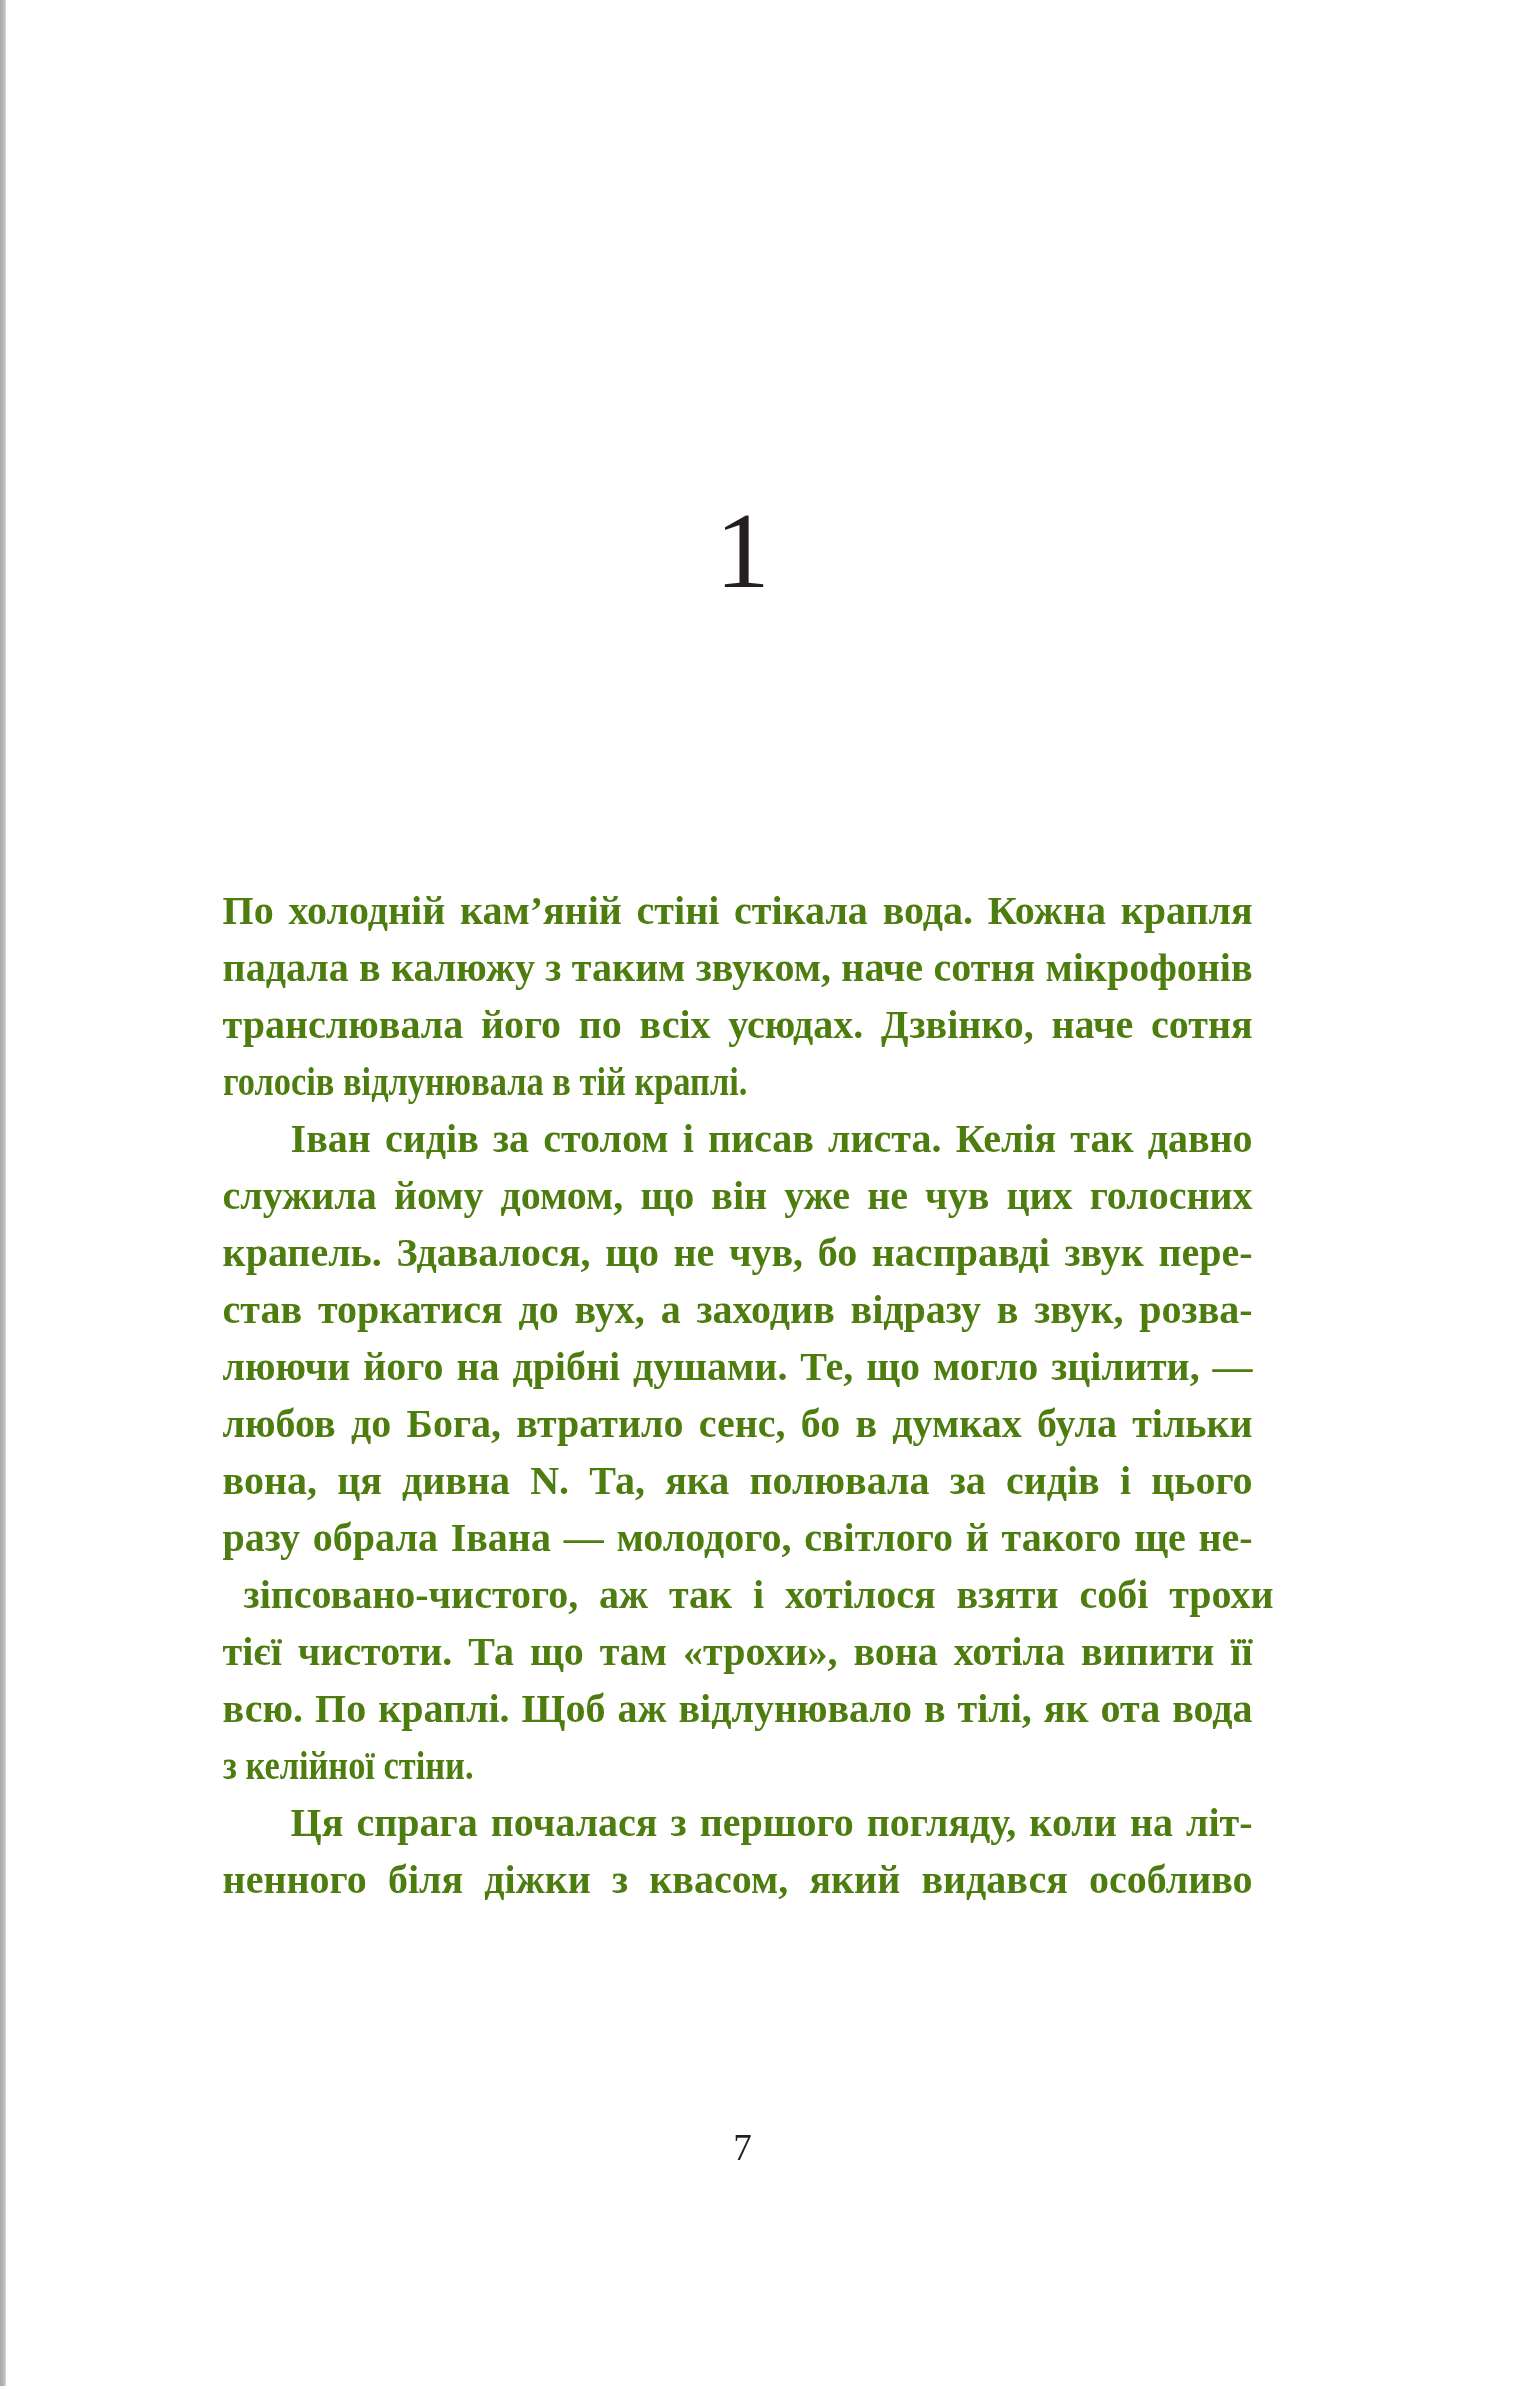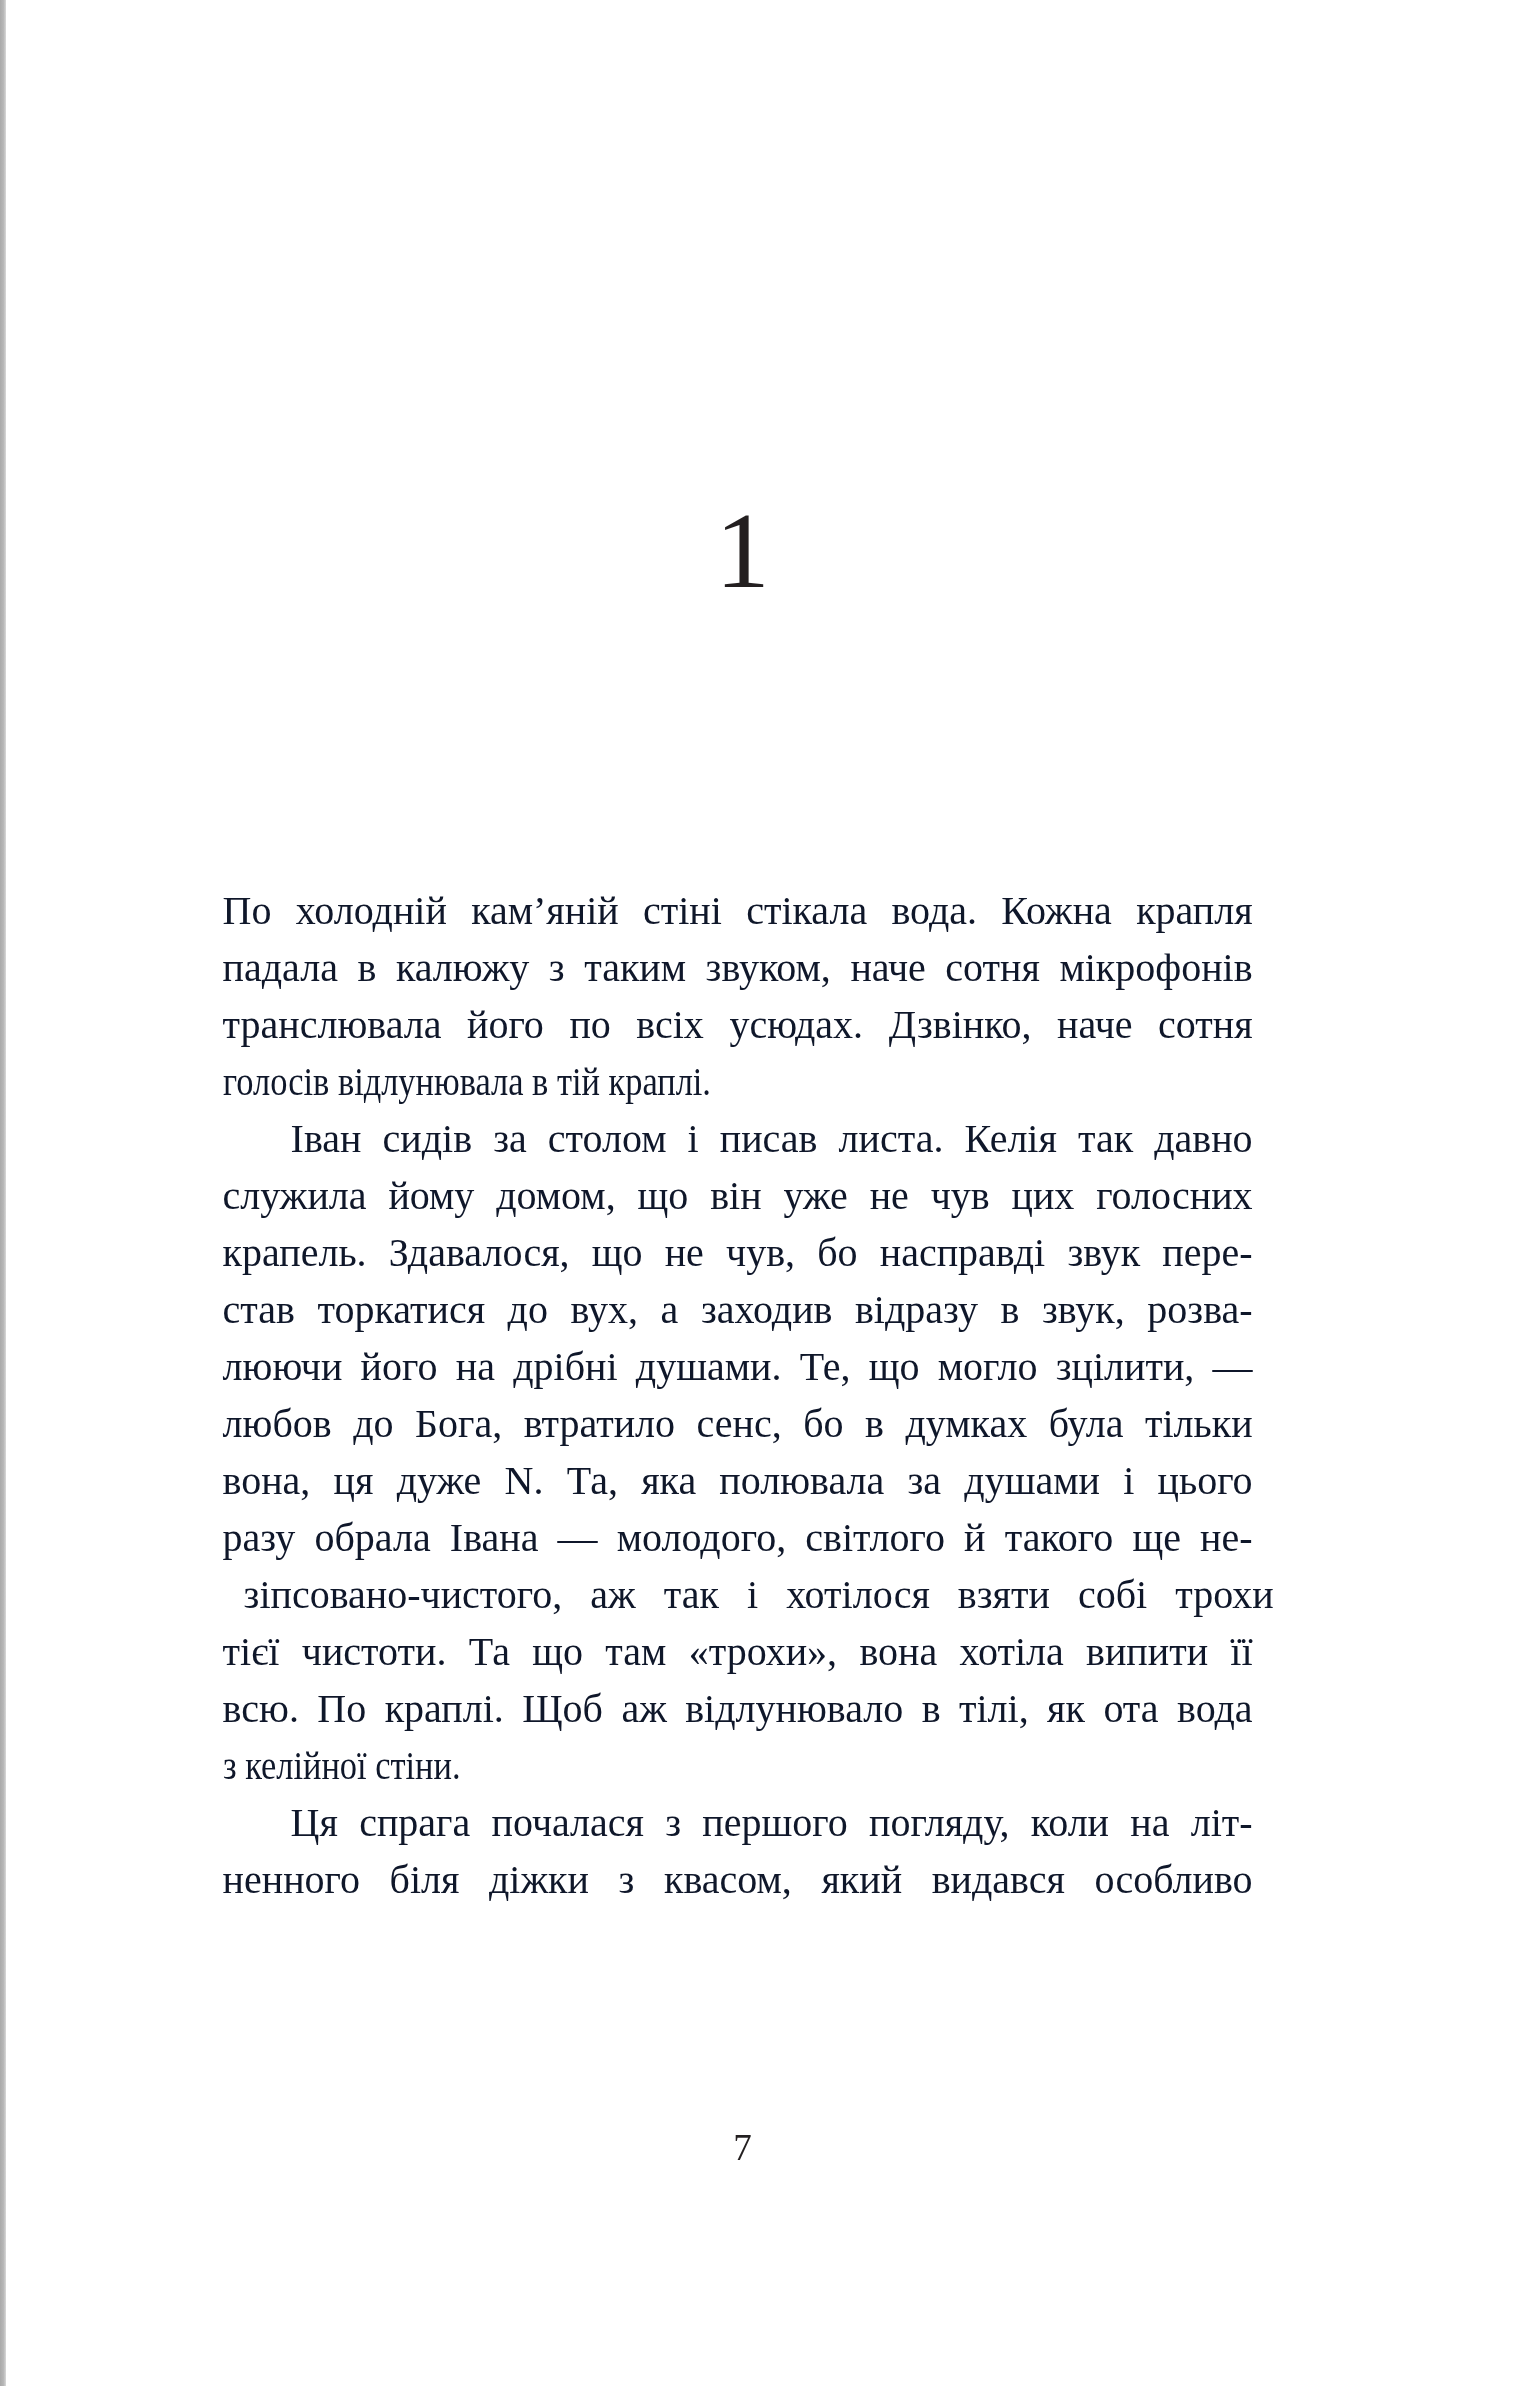--- a/index.html
+++ b/index.html
@@ -39,21 +39,22 @@
     font-size: 109px;
     line-height: 1;
     color: #231f20;
   }
   .text-block {
     position: absolute;
     left: 217px;
     top: 882px;
     width: 1030px;
     font-family: "Liberation Serif", "DejaVu Serif", serif;
-    color: #0f172a;
+    color: #4d7c0f;
+    font-weight: bold;
   }
   .line {
     position: relative;
     height: 57px;
     font-size: 40px;
     line-height: 57px;
     white-space: nowrap;
     text-align: justify;
     text-align-last: justify;
     transform-origin: left center;
@@ -121,21 +122,21 @@
       <div class="line">
           <span class="inner" style="width: 1030px; transform: scaleX(1); transform-origin: left center;">став торкатися до вух, а заходив відразу в звук, розва-</span>
         </div>
       <div class="line">
           <span class="inner" style="width: 1030px; transform: scaleX(1); transform-origin: left center;">люючи його на дрібні душами. Те, що могло зцілити, —</span>
         </div>
       <div class="line">
           <span class="inner" style="width: 1030px; transform: scaleX(1); transform-origin: left center;">любов до Бога, втратило сенс, бо в думках була тільки</span>
         </div>
       <div class="line">
-          <span class="inner" style="width: 1030px; transform: scaleX(1); transform-origin: left center;">вона, ця дуже N. Та, яка полювала за душами і цього</span>
+          <span class="inner" style="width: 1030px; transform: scaleX(1); transform-origin: left center;">вона, ця дивна N. Та, яка полювала за сидів і цього</span>
         </div>
       <div class="line">
           <span class="inner" style="width: 1030px; transform: scaleX(1); transform-origin: left center;">разу обрала Івана — молодого, світлого й такого ще не-</span>
         </div>
       <div class="line">
           <span class="inner" style="width: 1030px; transform: scaleX(1); transform-origin: left center; margin-left: 21px;">зіпсовано-чистого, аж так і хотілося взяти собі трохи</span>
         </div>
       <div class="line">
           <span class="inner" style="width: 1030px; transform: scaleX(1); transform-origin: left center;">тієї чистоти. Та що там «трохи», вона хотіла випити її</span>
         </div>

